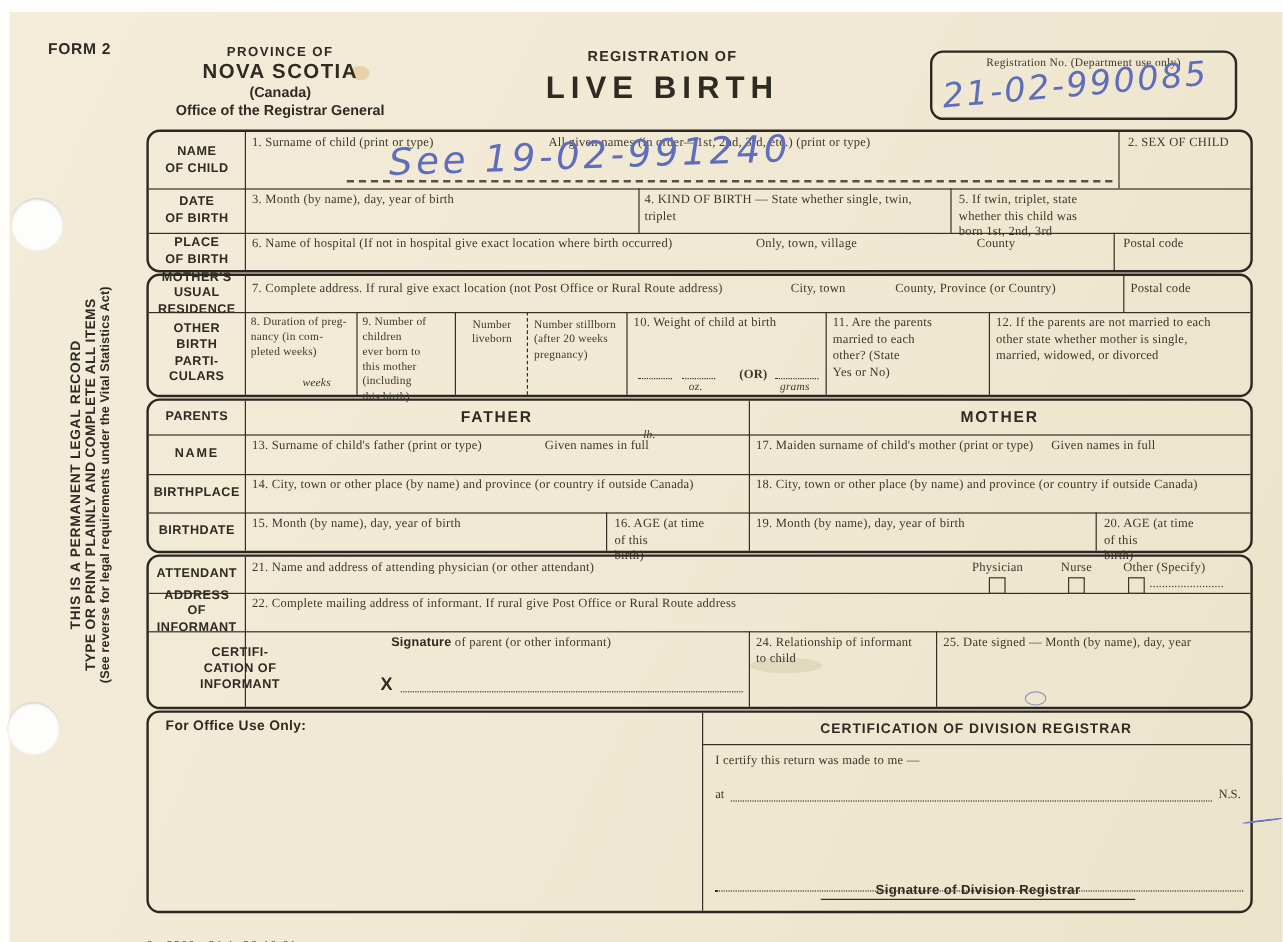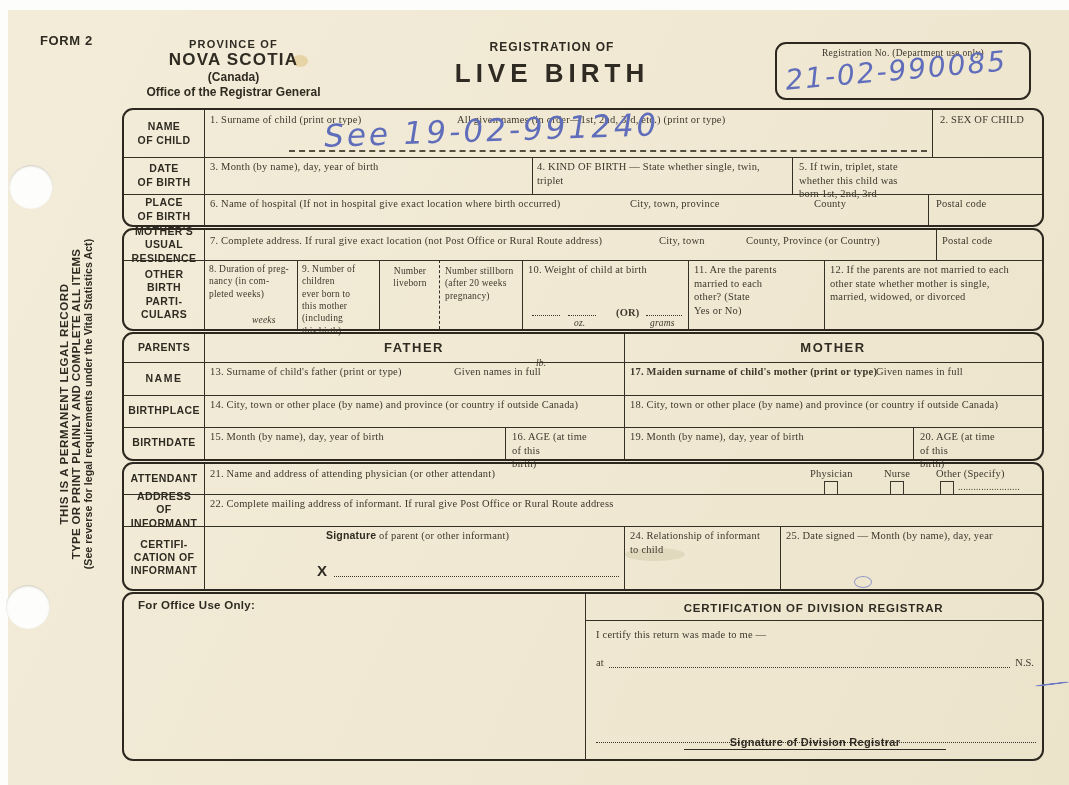--- a/index.html
+++ b/index.html
@@ -90,21 +90,21 @@
 OF BIRTH</div>
     <div class="fl" style="left:86px;top:50px;">3. Month (by name), day, year of birth</div>
     <div class="fl" style="left:413px;top:50px;width:252px;">4. KIND OF BIRTH — State whether single, twin, triplet</div>
     <div class="fl" style="left:675px;top:50px;width:230px;">5. If twin, triplet, state
 whether this child was
 born 1st, 2nd, 3rd</div>
 
     <div class="lbl" style="left:0;top:84px;width:80px;height:31px;">PLACE
 OF BIRTH</div>
     <div class="fl" style="left:86px;top:87px;">6. Name of hospital (If not in hospital give exact location where birth occurred)</div>
-    <div class="fl" style="left:506px;top:87px;">City, town, province</div>
+    <div class="fl" style="left:506px;top:87px;">Only, town, village</div>
     <div class="fl" style="left:690px;top:87px;">County</div>
     <div class="fl" style="left:812px;top:87px;">Postal code</div>
   </div>
 
   <div class="box" style="left:122px;top:228px;width:918px;height:99px;">
     <div class="vl" style="left:80px;top:0;height:99px;"></div>
     <div class="hl" style="left:0;top:30px;width:918px;"></div>
     <div class="vl" style="left:812px;top:0;height:30px;"></div>
     <div class="vl" style="left:173px;top:30px;height:69px;"></div>
     <div class="vl" style="left:255px;top:30px;height:69px;"></div>
@@ -166,21 +166,21 @@
     <div class="vl" style="left:381px;top:93px;height:32px;"></div>
     <div class="vl" style="left:789px;top:93px;height:32px;"></div>
 
     <div class="lbl" style="left:0;top:0;width:80px;height:28px;">PARENTS</div>
     <div class="lbl" style="left:80px;top:0;width:420px;height:28px;font-size:13px;letter-spacing:1.5px;">FATHER</div>
     <div class="lbl" style="left:500px;top:0;width:418px;height:28px;font-size:13px;letter-spacing:1.5px;">MOTHER</div>
 
     <div class="lbl" style="left:0;top:28px;width:80px;height:33px;letter-spacing:1.5px;">NAME</div>
     <div class="fl" style="left:86px;top:31px;">13. Surname of child's father (print or type)</div>
     <div class="fl" style="left:330px;top:31px;">Given names in full</div>
-    <div class="fl" style="left:506px;top:31px;font-weight:bold;">17. Maiden surname of child's mother (print or type)</div>
+    <div class="fl" style="left:506px;top:31px;">17. Maiden surname of child's mother (print or type)</div>
     <div class="fl" style="left:752px;top:31px;">Given names in full</div>
 
     <div class="lbl" style="left:0;top:61px;width:80px;height:32px;">BIRTHPLACE</div>
     <div class="fl" style="left:86px;top:64px;width:410px;">14. City, town or other place (by name) and province (or country if outside Canada)</div>
     <div class="fl" style="left:506px;top:64px;width:408px;">18. City, town or other place (by name) and province (or country if outside Canada)</div>
 
     <div class="lbl" style="left:0;top:93px;width:80px;height:32px;">BIRTHDATE</div>
     <div class="fl" style="left:86px;top:96px;">15. Month (by name), day, year of birth</div>
     <div class="fl" style="left:388px;top:96px;width:100px;">16. AGE (at time
 of this
@@ -206,21 +206,21 @@
     <div class="cb" style="left:766px;top:17px;"></div>
     <div class="fl" style="left:812px;top:3px;">Other (Specify)</div>
     <div class="cb" style="left:816px;top:17px;"></div>
     <div class="fl fls" style="left:834px;top:17px;">........................</div>
 
     <div class="lbl" style="left:0;top:30px;width:80px;height:32px;">ADDRESS
 OF
 INFORMANT</div>
     <div class="fl" style="left:86px;top:33px;">22. Complete mailing address of informant. If rural give Post Office or Rural Route address</div>
 
-    <div class="lbl" style="left:0;top:62px;width:80px;height:63px;">CERTIFI-
+    <div class="lbl" style="left:0;top:62px;width:80px;height:63px;padding-left:36px;">CERTIFI-
 CATION OF
 INFORMANT</div>
     <div class="fl" style="left:202px;top:65px;"><span class="sans" style="font-size:10.5px;">Signature</span><span> of parent (or other informant)</span></div>
     <div class="abs sans" style="left:193px;top:98px;font-size:15px;">X</div>
     <span class="abs dots" style="left:210px;top:101px;width:285px;"></span>
     <div class="fl" style="left:506px;top:65px;width:146px;">24. Relationship of informant
 to child</div>
     <div class="fl" style="left:662px;top:65px;width:250px;">25. Date signed — Month (by name), day, year</div>
   </div>
 

